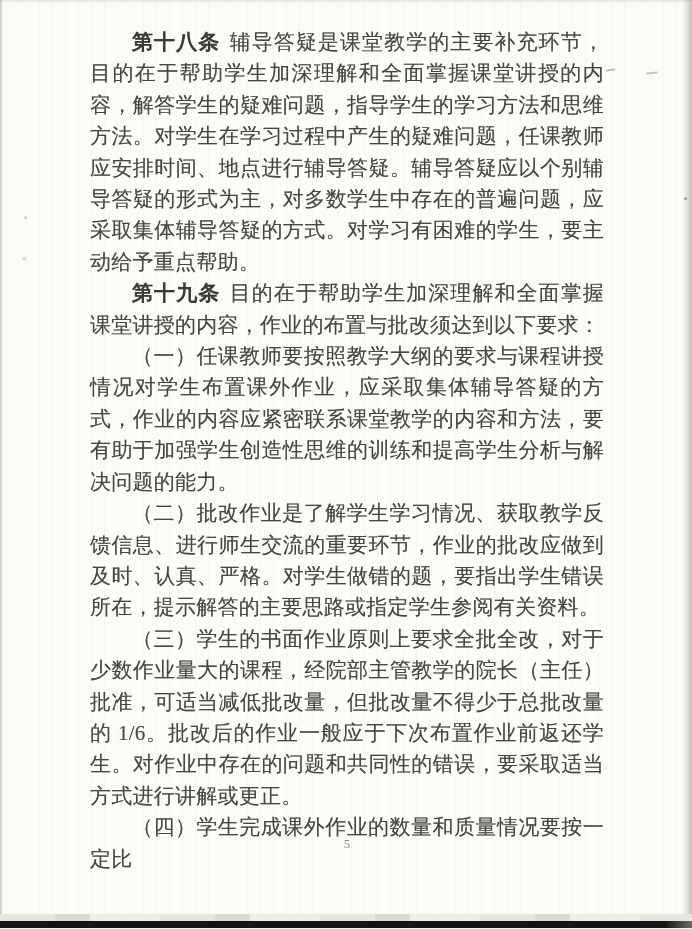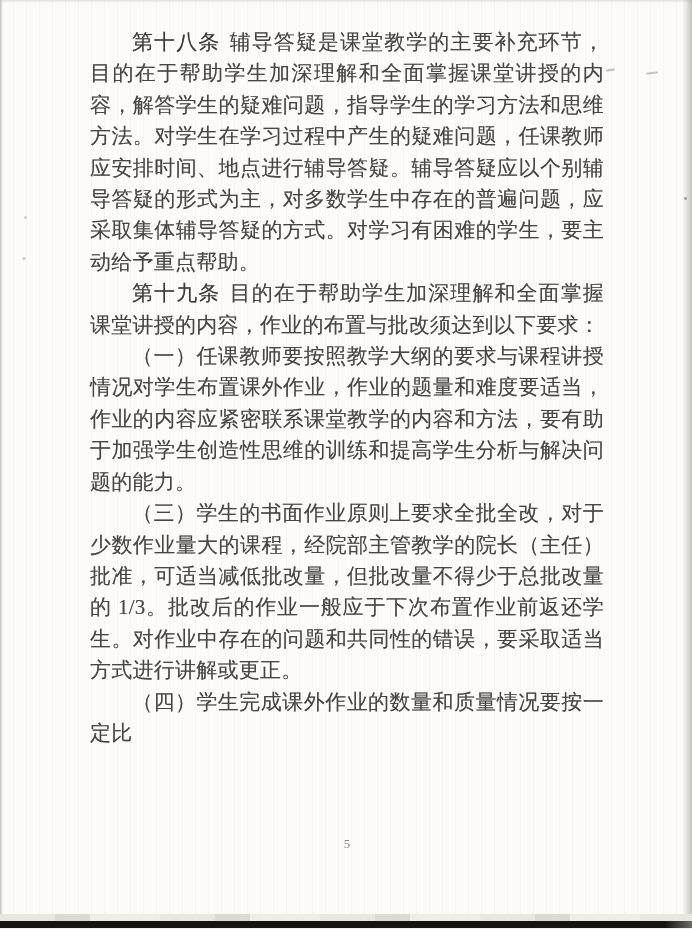--- a/index.html
+++ b/index.html
@@ -34,21 +34,21 @@
     margin: 0;
     text-indent: 2em;
     text-align: justify;
     font-size: 21px;
     line-height: 31.4px;
     letter-spacing: 0.25px;
     color: #474645;
     text-shadow: 0 0 0.6px rgba(70,70,70,0.45); 
   }
   .article-label {
-    font-weight: 400;
+    font-weight: 700;
     color: #3b3a39;
     margin-right: 0.45em;
   }
   .article-label:empty { margin-right: 0; display: none; }
 
   .page-number {
     position: absolute;
     top: 836px;
     left: 90px;
     width: 514px;
@@ -115,24 +115,25 @@
 <body>
 
 <div class="scan">
 
   <div class="text-block">
 
     <p class="para"><b class="article-label">第十八条</b><span>辅导答疑是课堂教学的主要补充环节，目的在于帮助学生加深理解和全面掌握课堂讲授的内容，解答学生的疑难问题，指导学生的学习方法和思维方法。对学生在学习过程中产生的疑难问题，任课教师应安排时间、地点进行辅导答疑。辅导答疑应以个别辅导答疑的形式为主，对多数学生中存在的普遍问题，应采取集体辅导答疑的方式。对学习有困难的学生，要主动给予重点帮助。</span></p>
 
     <p class="para"><b class="article-label">第十九条</b><span>目的在于帮助学生加深理解和全面掌握课堂讲授的内容，作业的布置与批改须达到以下要求：</span></p>
 
-    <p class="para"><span>（一）任课教师要按照教学大纲的要求与课程讲授情况对学生布置课外作业，作业的题量和难度要适当，作业的内容应紧密联系课堂教学的内容和方法，要有助于加强学生创造性思维的训练和提高学生分析与解决问题的能力。</span></p>
+    <p class="para"><span>（一）任课教师要按照教学大纲的要求与课程讲授情况对学生布置课外作业，应采取集体辅导答疑的方式，作业的内容应紧密联系课堂教学的内容和方法，要有助于加强学生创造性思维的训练和提高学生分析与解决问题的能力。</span></p>
 
+    <p class="para"><span>（二）批改作业是了解学生学习情况、获取教学反馈信息、进行师生交流的重要环节，作业的批改应做到及时、认真、严格。对学生做错的题，要指出学生错误所在，提示解答的主要思路或指定学生参阅有关资料。</span></p>
 
-    <p class="para"><span>（三）学生的书面作业原则上要求全批全改，对于少数作业量大的课程，经院部主管教学的院长（主任）批准，可适当减低批改量，但批改量不得少于总批改量的 1/3。批改后的作业一般应于下次布置作业前返还学生。对作业中存在的问题和共同性的错误，要采取适当方式进行讲解或更正。</span></p>
+    <p class="para"><span>（三）学生的书面作业原则上要求全批全改，对于少数作业量大的课程，经院部主管教学的院长（主任）批准，可适当减低批改量，但批改量不得少于总批改量的 1/6。批改后的作业一般应于下次布置作业前返还学生。对作业中存在的问题和共同性的错误，要采取适当方式进行讲解或更正。</span></p>
 
 
     <p class="para"><span>（四）学生完成课外作业的数量和质量情况要按一定比</span></p>
 
   </div>
 
   <div class="page-number">5</div>
 
   <div class="edge-left"></div>
   <div class="edge-top"></div>

